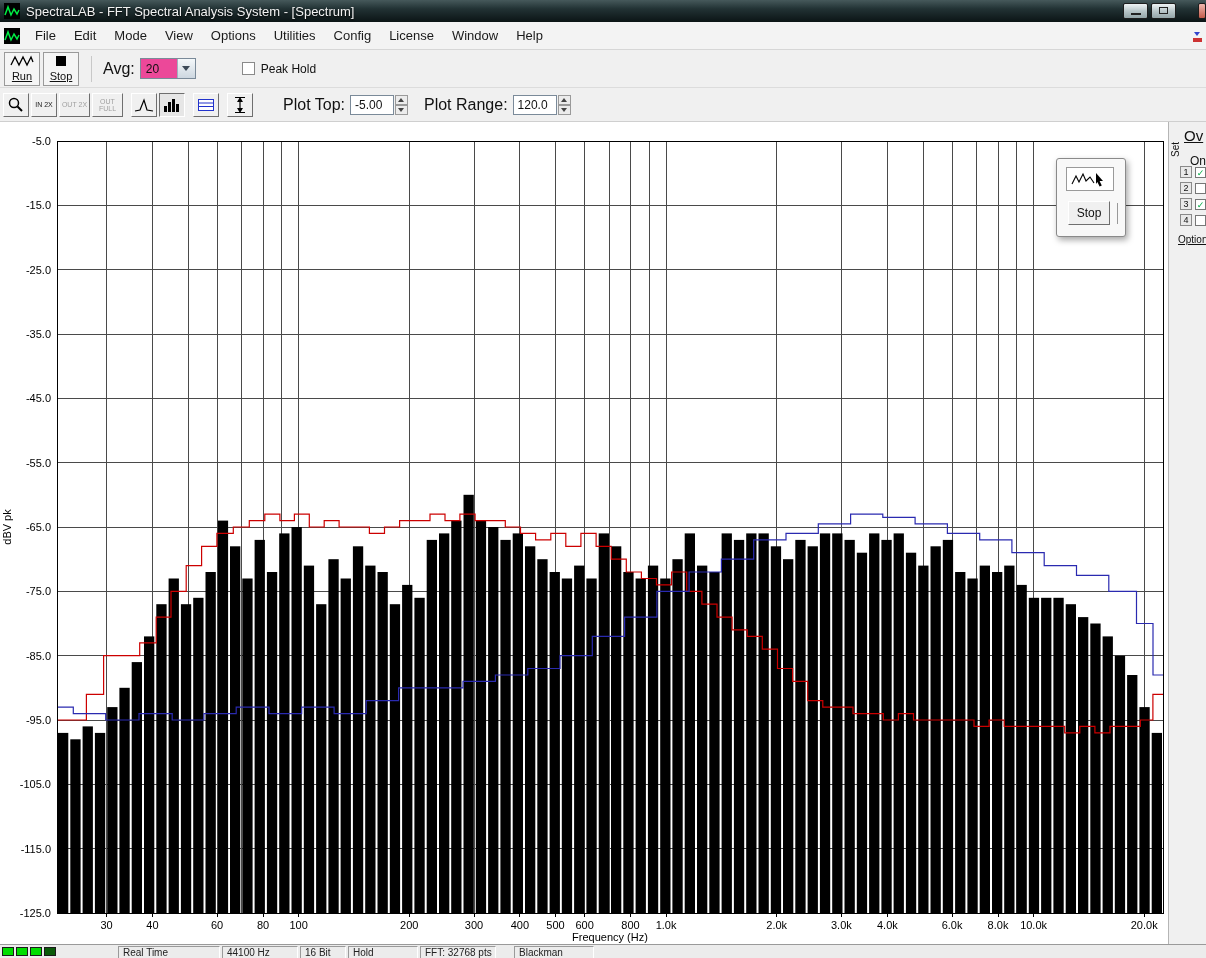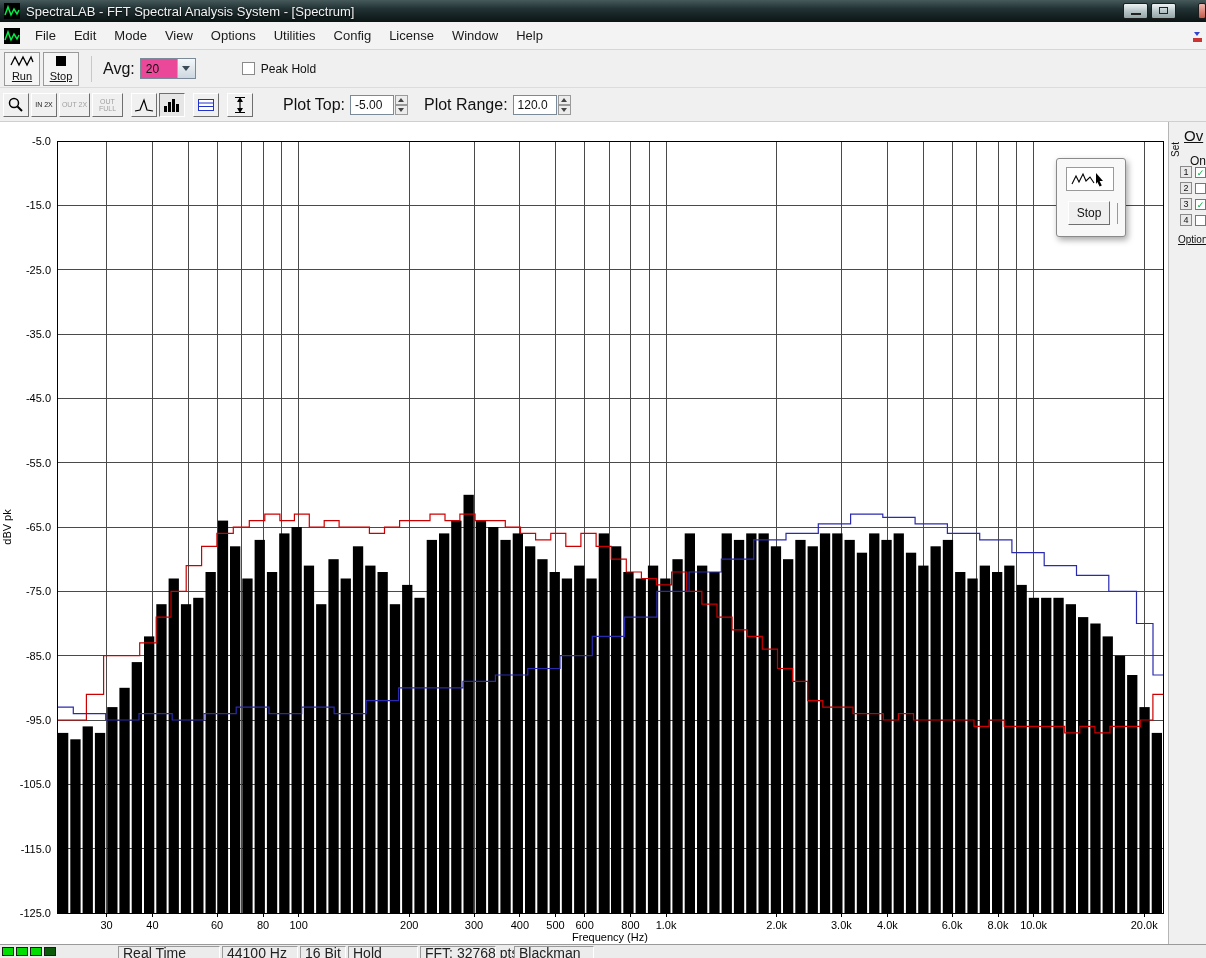--- a/index.html
+++ b/index.html
@@ -83,21 +83,21 @@
   .rp-num{width:12px;height:12px;border:1px solid #8a8a8a;background:#e9e9e9;font-size:9px;
     display:flex;align-items:center;justify-content:center;margin-right:3px;box-sizing:border-box;}
   .rp-check{width:11px;height:11px;border:1px solid #777;background:#fff;font-size:9px;line-height:10px;
     text-align:center;margin-right:3px;box-sizing:border-box;color:#0a4;font-weight:bold;}
   .rp-option{position:absolute;left:9px;top:112px;font-size:10px;text-decoration:underline;}
   
   .statusbar{position:absolute;left:0;top:944px;width:1206px;height:14px;background:#ececec;
     border-top:1px solid #9a9a9a;overflow:hidden;box-sizing:border-box;}
   .led{position:absolute;top:2px;width:12px;height:9px;border:1px solid #1a1a1a;box-sizing:border-box;}
   .sb-field{position:absolute;top:1px;height:13px;border:1px solid;border-color:#9a9a9a #ffffff #ffffff #9a9a9a;
-    font-size:14px;line-height:12px;padding:0 4px;background:#ececec;color:#222;box-sizing:border-box;white-space:nowrap;}
+    font-size:10px;line-height:12px;padding:0 4px;background:#ececec;color:#222;box-sizing:border-box;white-space:nowrap;}
 </style>
 </head>
 <body>
 
 <div class="titlebar">
   <span class="app-icon">
     <svg width="16" height="16">
         <rect width="16" height="16" fill="#000"></rect>
         <polyline points="1,12 4,4 7,12 10,6 13,11 15,7" fill="none" stroke="#00ee44" stroke-width="1.5"></polyline>
       </svg>

